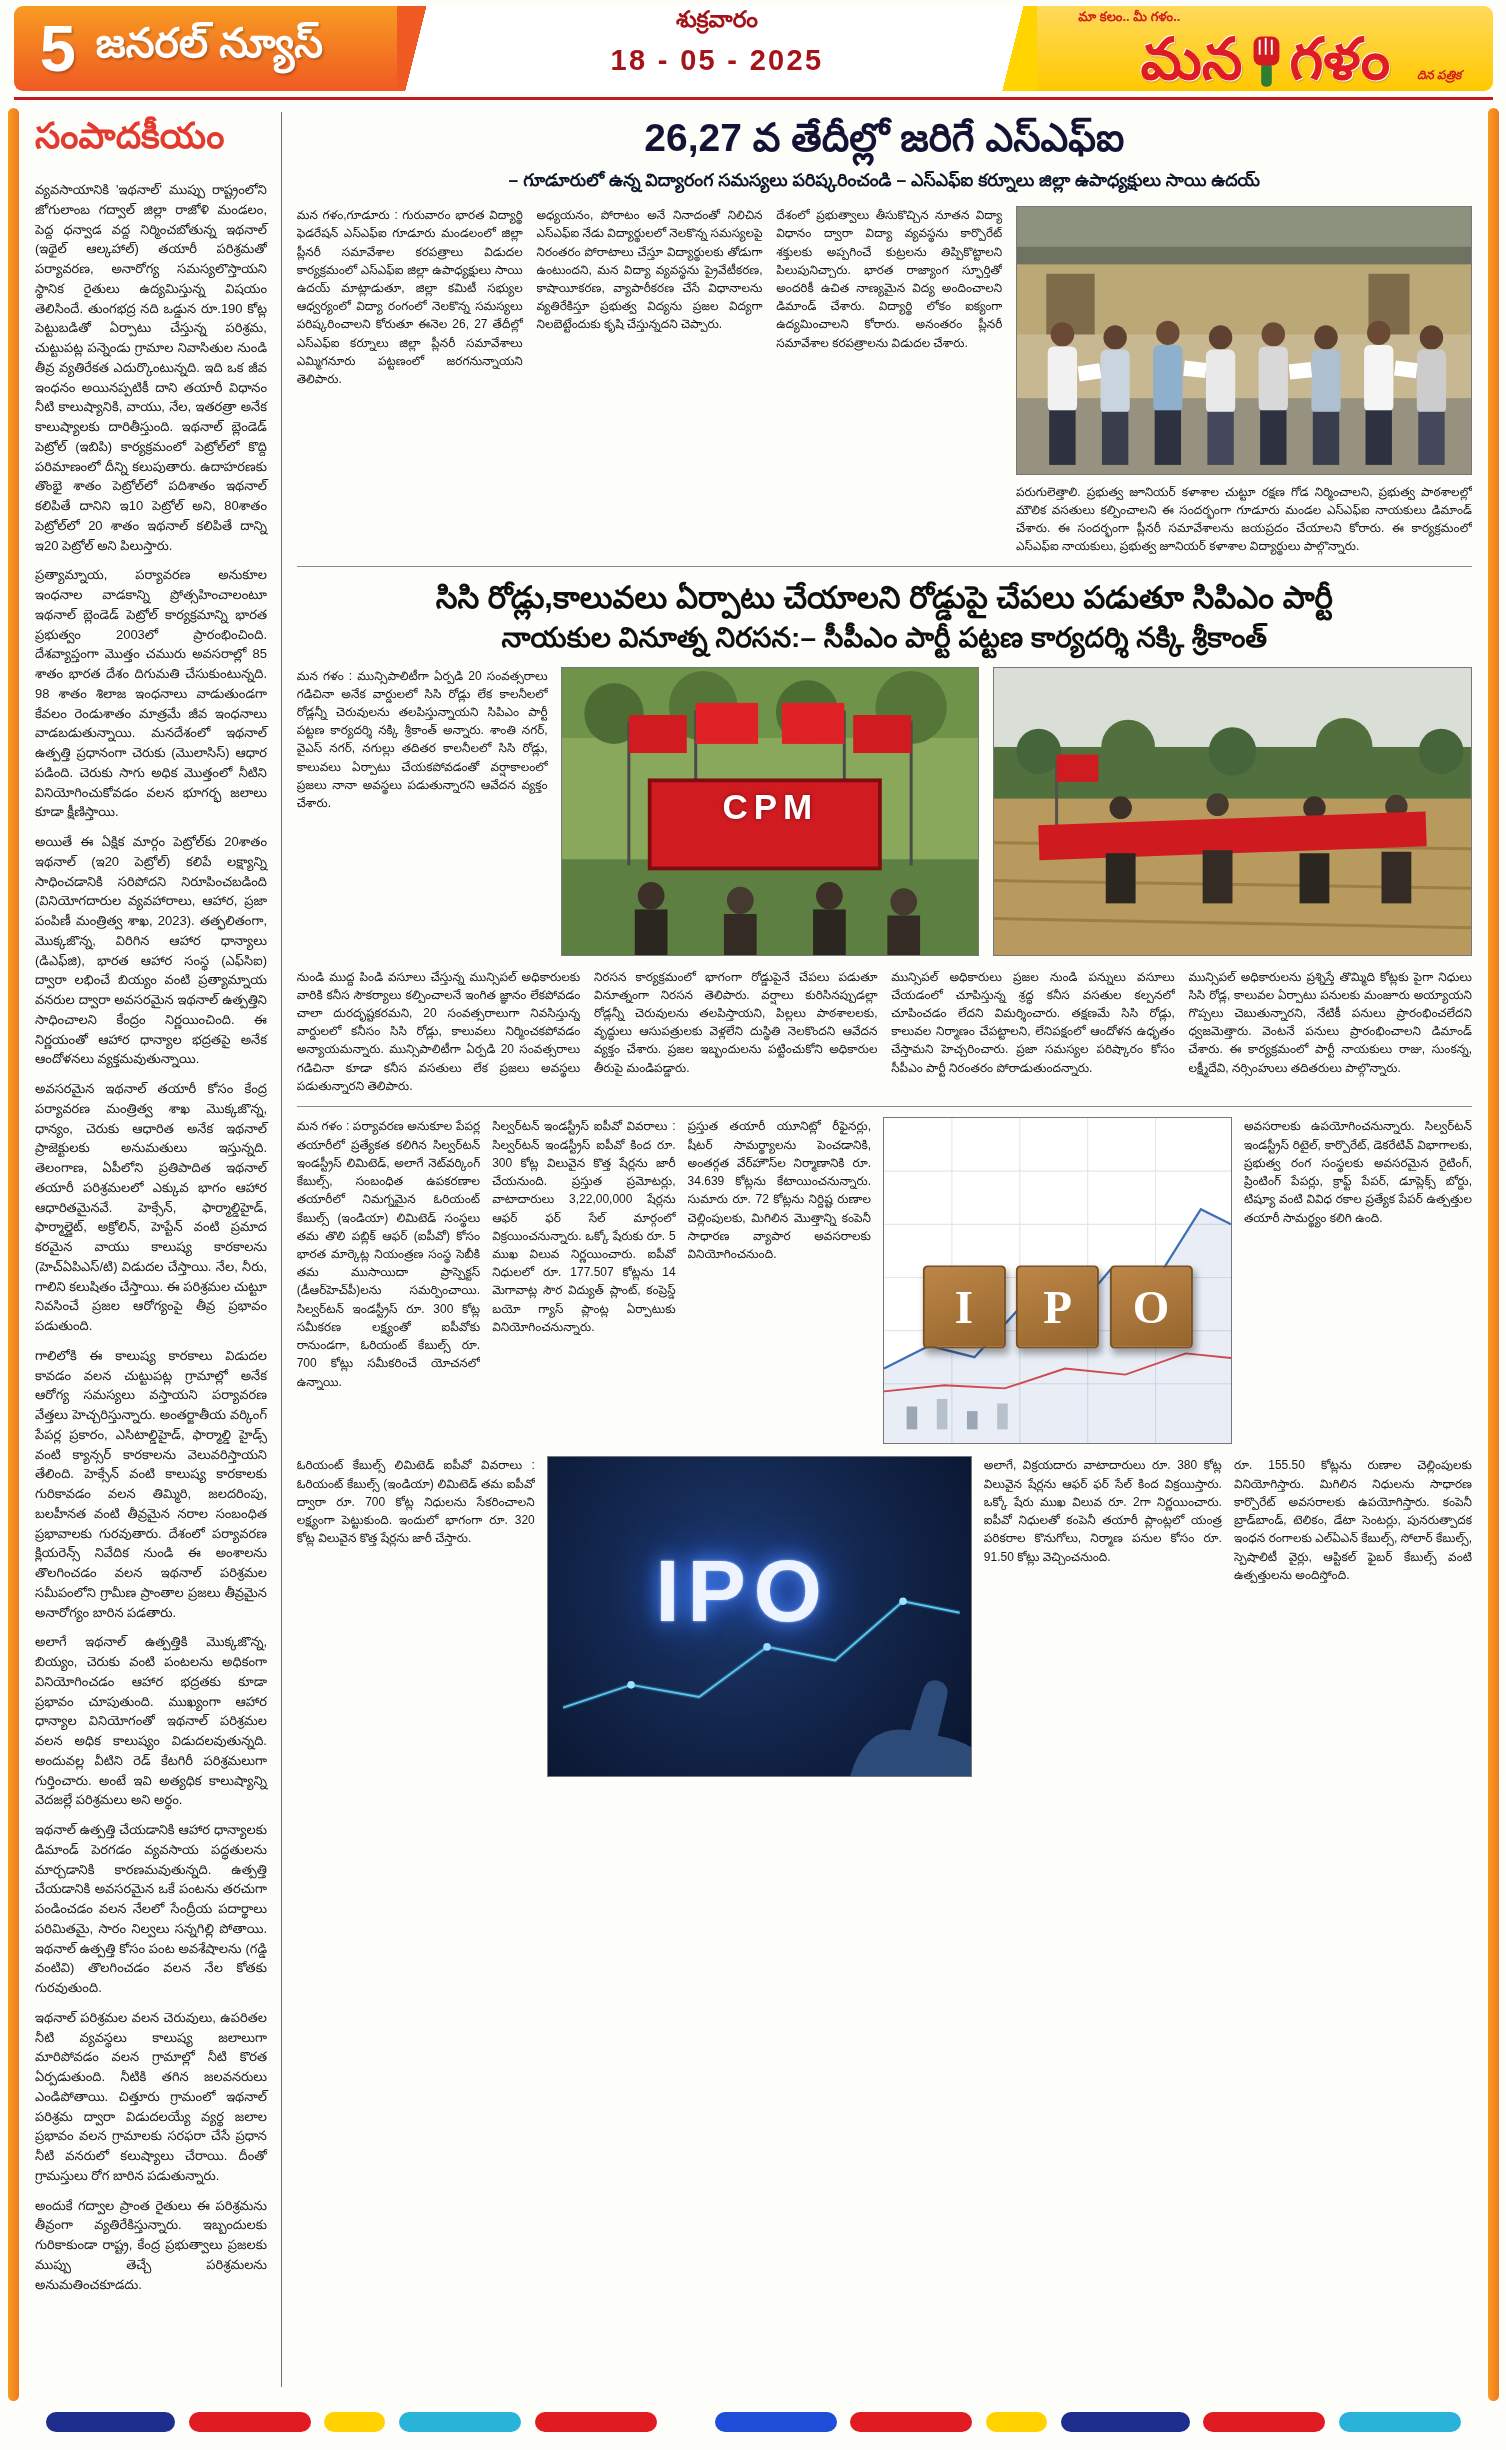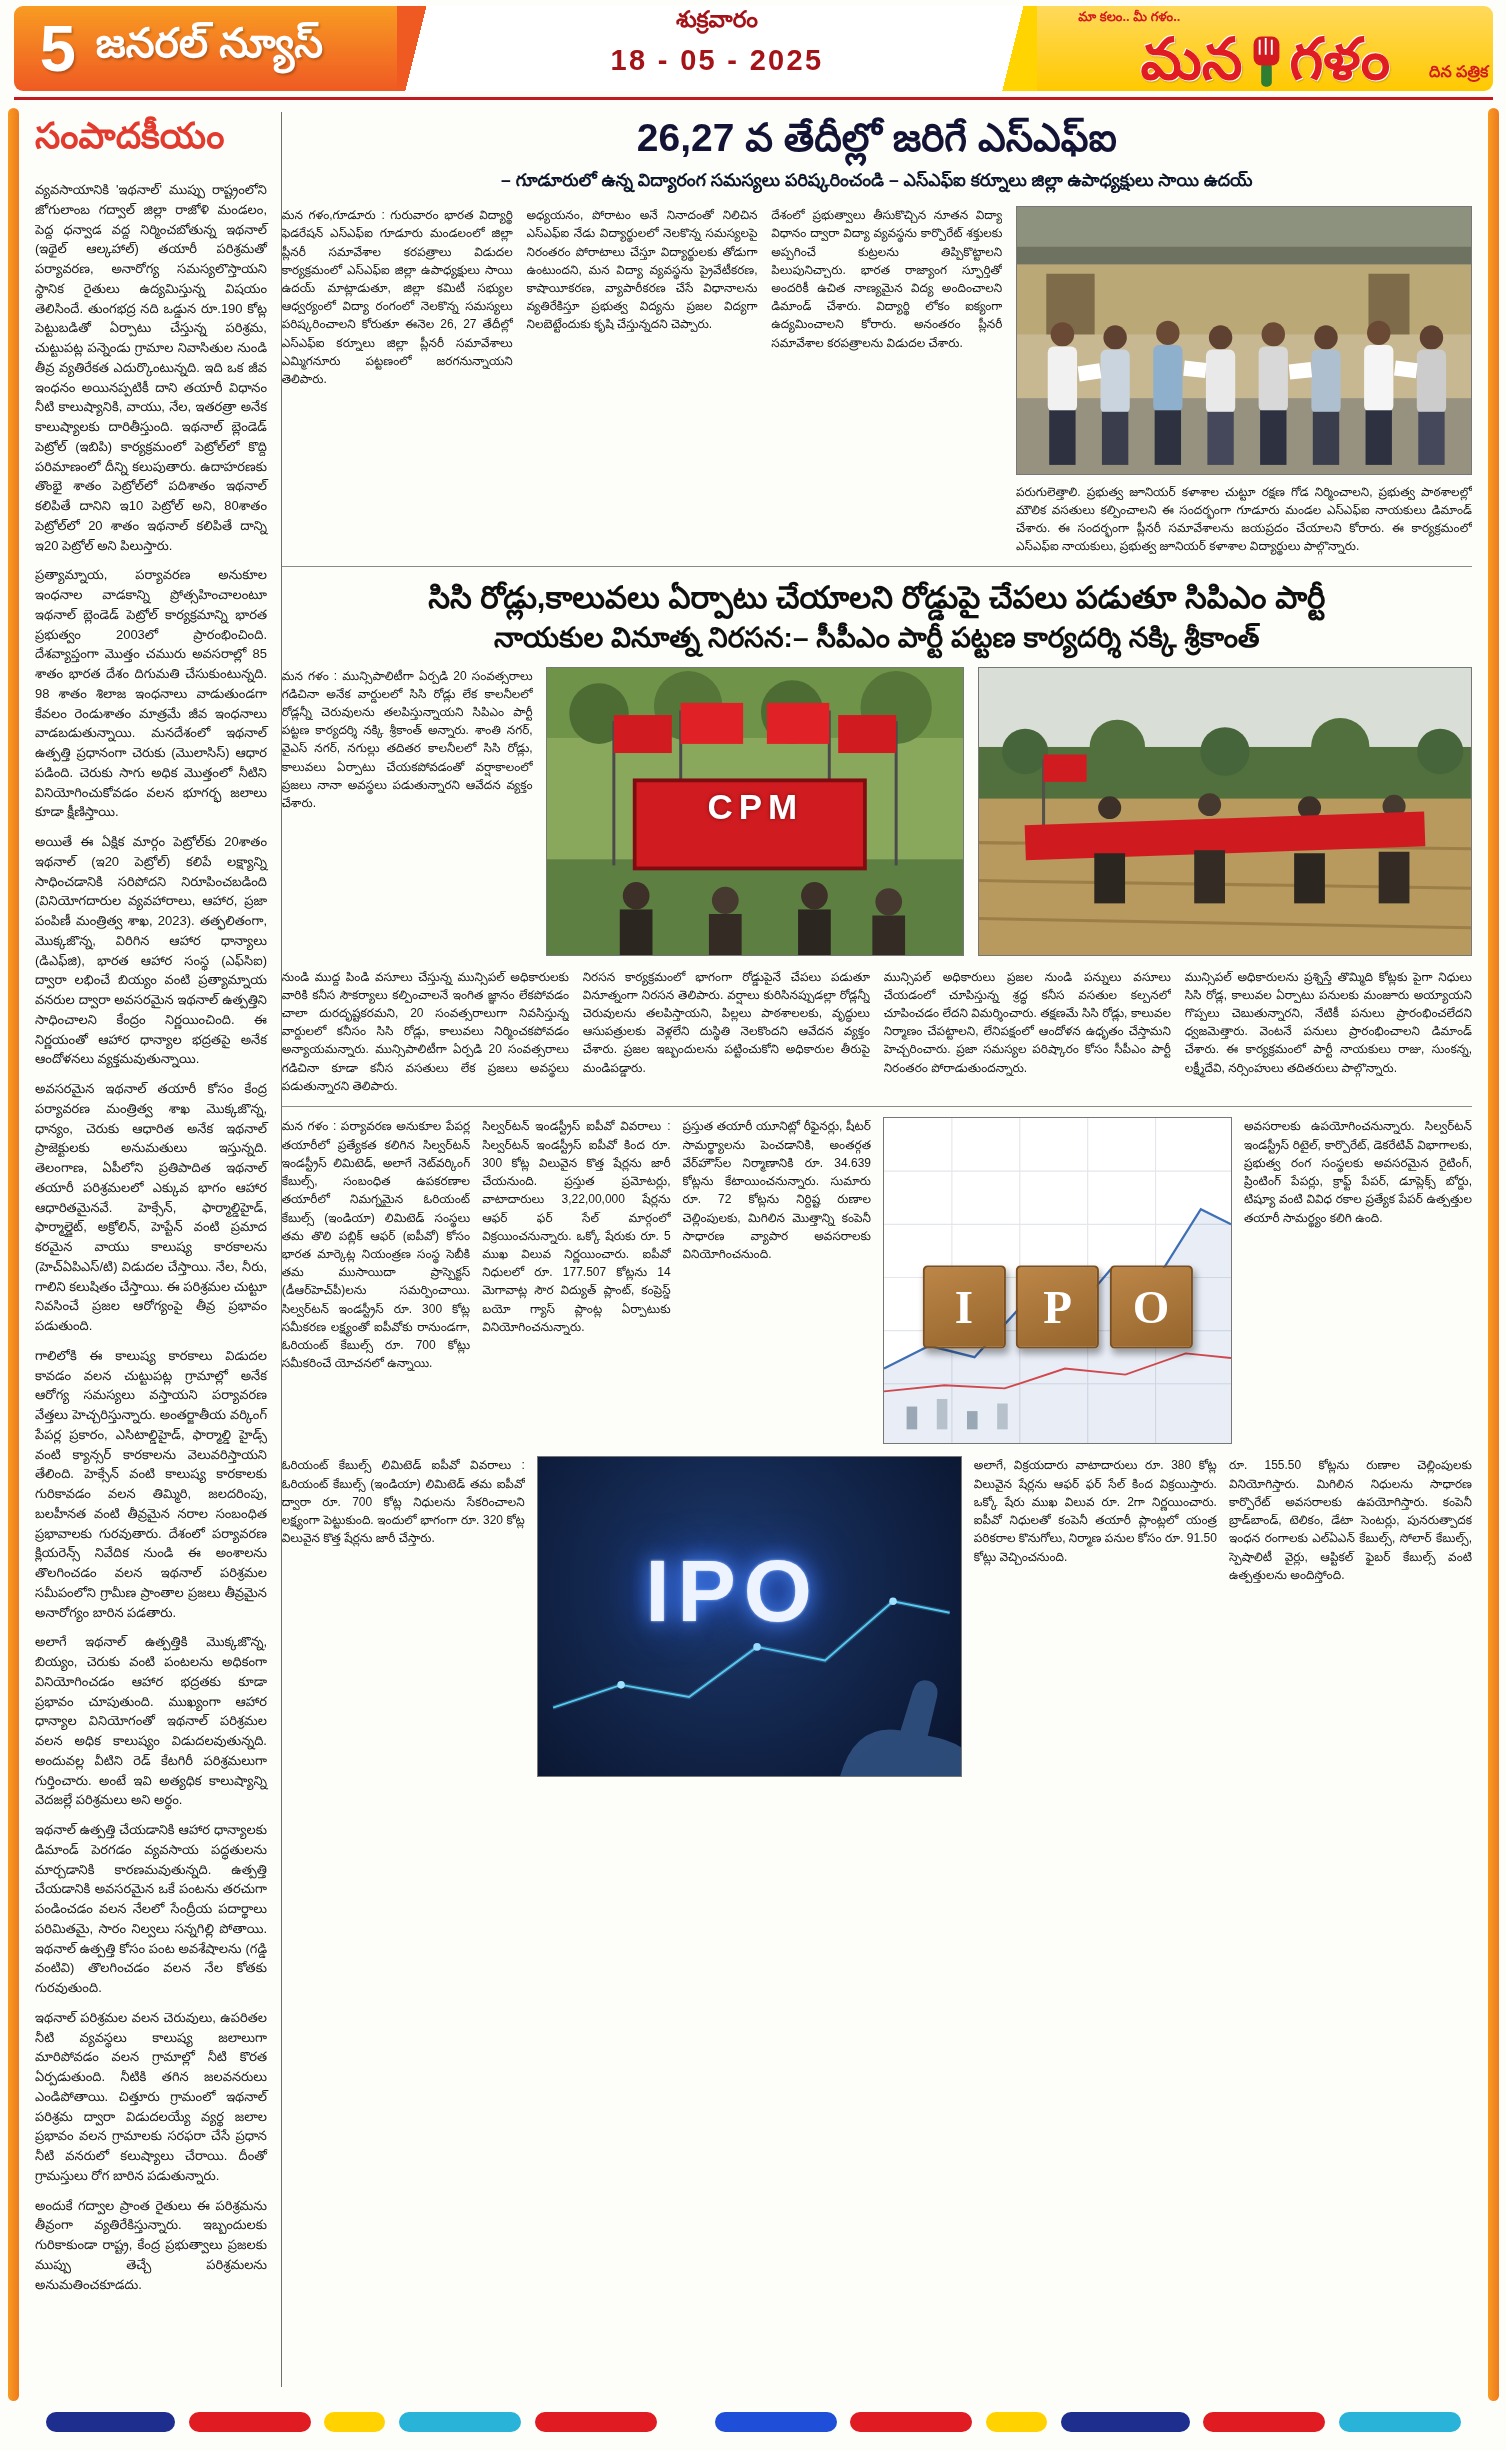--- a/index.html
+++ b/index.html
@@ -18,29 +18,29 @@
   .day{color:#a31318;font-size:23px;font-weight:bold;}
   .date{color:#a31318;font-size:29px;font-weight:bold;letter-spacing:2.3px;}
   .slant-b{flex:0 0 43px;background:linear-gradient(104deg,#ffffff 46%,#ffd400 46%);}
   .hdr-right{flex:0 0 456px;background:linear-gradient(180deg,#ffd95c,#ffc900);position:relative;
              display:flex;flex-direction:column;align-items:center;justify-content:center;}
   .tagline{color:#d21a20;font-size:13px;font-weight:bold;align-self:flex-start;margin-left:41px;margin-bottom:1.5px;}
   .brandrow{display:flex;align-items:center;gap:3px;}
   .brand{color:#e01b22;font-size:58px;font-weight:bold;line-height:.95;
          text-shadow:0.8px 0.8px 0 #fff,-0.8px -0.8px 0 #fff,1.5px 1.5px 1.5px rgba(0,0,0,.2);}
   .fist{width:41px;height:59px;display:inline-block;}
-  .brand-sub{position:absolute;right:5px;bottom:6px;color:#d21a20;font-size:16px;font-weight:bold;}
+  .brand-sub{position:absolute;right:32px;bottom:6px;color:#d21a20;font-size:12px;font-weight:bold;font-style:italic;}
   .redline{position:absolute;top:97px;left:13.7px;right:13.7px;height:3px;background:#c21a1f;}
 
   
   .rail{position:absolute;top:108px;bottom:49px;width:11.4px;background:linear-gradient(90deg,#f89b22,#ef7a1f);border-radius:7.6px;}
   .rail-left{left:7.6px}.rail-right{right:7.6px}
 
   
-  .content{position:absolute;top:112px;left:35px;right:35px;height:2275px;display:flex;overflow:hidden;}
+  .content{position:absolute;top:112px;left:35px;right:35px;height:2275px;display:flex;gap:15px;overflow:hidden;}
   .editorial{flex:0 0 232px;border-right:1.1px solid #6f6f6f;padding-right:13.7px;overflow:hidden;}
   .ed-title{color:#e23b2e;font-size:36px;font-weight:bold;margin:3px 0 15px;}
   .editorial p{font-size:13px;line-height:1.52;text-align:justify;margin:0 0 10px;}
 
   .stories{flex:1;display:flex;flex-direction:column;overflow:hidden;}
   .sep{border:none;border-top:1.1px solid #8a8a8a;margin:10.6px 0;}
 
   .col{font-size:12px;line-height:1.52;text-align:justify;margin:0;overflow:hidden;}
 
   

